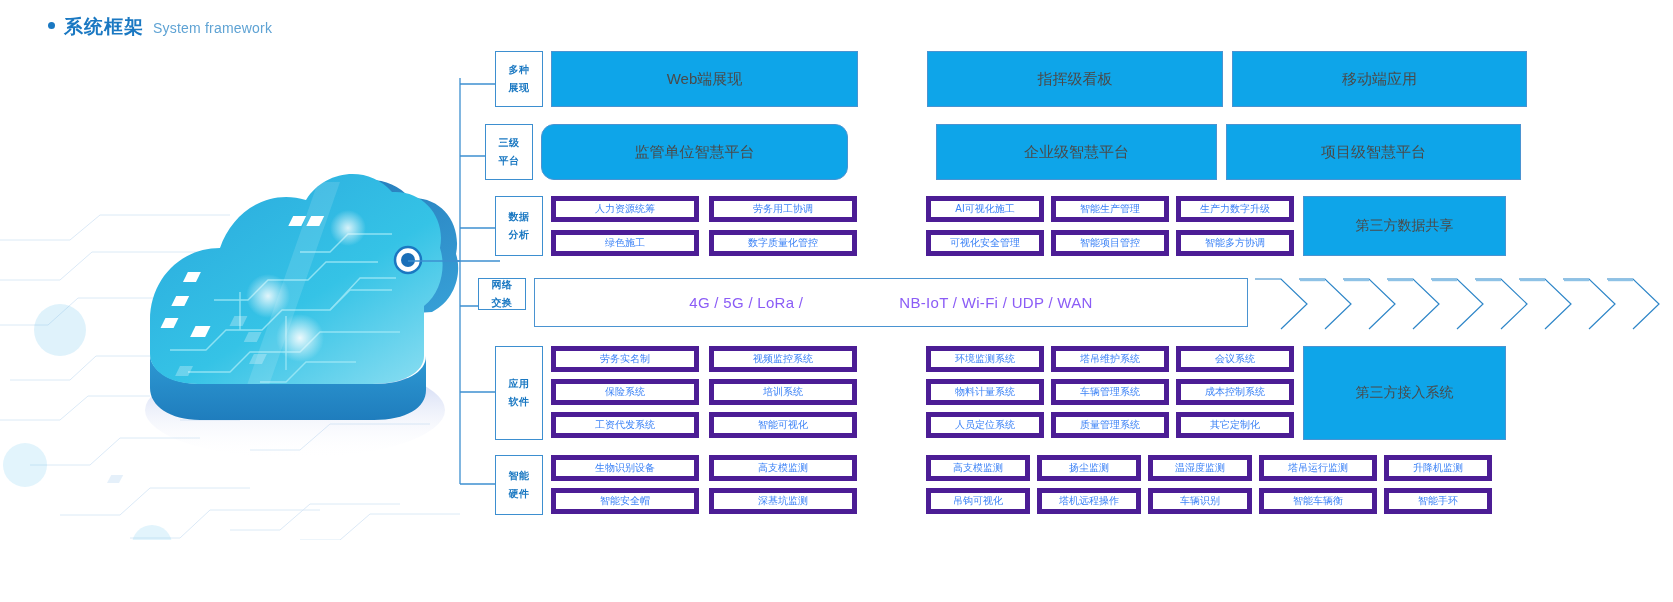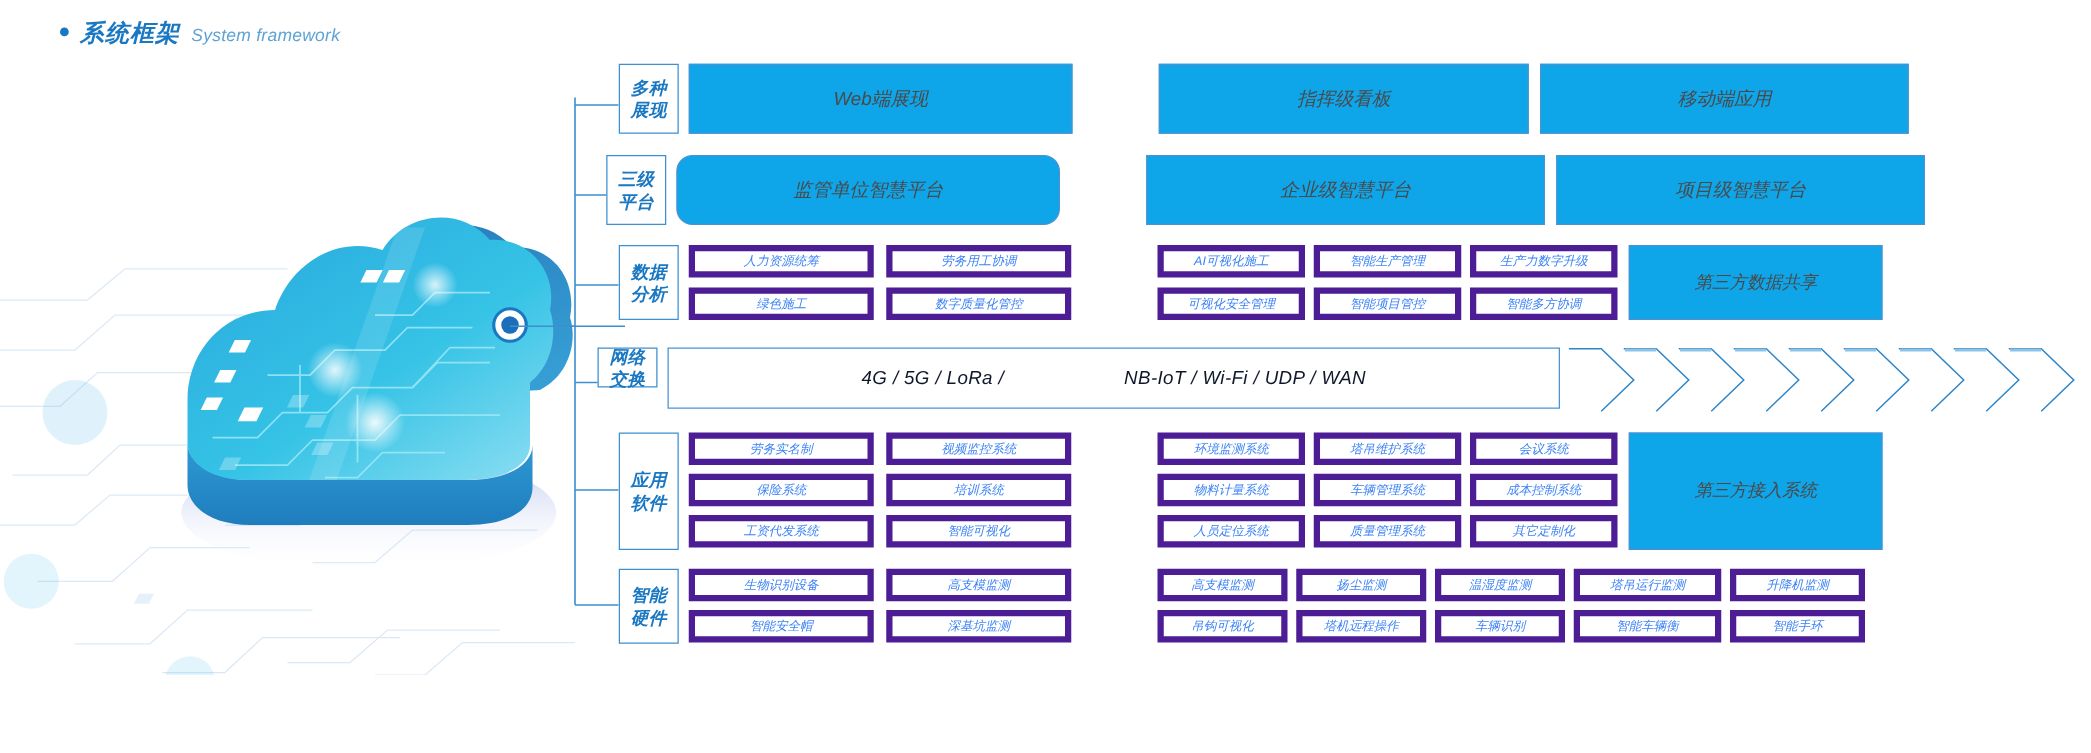--- a/index.html
+++ b/index.html
@@ -7,21 +7,20 @@
     margin: 0; padding: 0;
     width: 1673px; height: 602px;
     background: #ffffff;
     font-family: "Liberation Sans", "DejaVu Sans", sans-serif;
     overflow: hidden;
   }
   #page {
     position: relative;
     width: 1673px; height: 602px;
     background: #ffffff;
-    font-style: italic;
   }
 
   
   .header {
     position: absolute;
     left: 48px; top: 14px;
     display: flex; align-items: baseline; gap: 9px;
   }
   .header .dot {
     width: 7px; height: 7px; border-radius: 50%;
@@ -54,21 +53,21 @@
   
   .rows { position: absolute; left: 0; top: 0; width: 1673px; height: 602px; }
 
   .row { position: absolute; display: flex; align-items: stretch; }
 
   
   .rowlabel {
     width: 48px;
     border: 1px solid #3d8fd0;
     color: #1a78c2;
-    font-size: 14px;
+    font-size: 10px;
     font-weight: bold;
     line-height: 18px;
     display: flex; flex-direction: column;
     align-items: center; justify-content: center;
     letter-spacing: .5px;
     flex: 0 0 48px;
     background: #fff;
   }
 
   .content { display: flex; align-items: stretch; margin-left: 8px; }
@@ -86,37 +85,37 @@
 
   
   #row1 { left: 495px; top: 51px; height: 56px; }
   #row1 .b1 { width: 307px; }
   #row1 .b2 { width: 296px; margin-left: 69px; }
   #row1 .b3 { width: 295px; margin-left: 9px; }
 
   
   #row2 { left: 485px; top: 124px; height: 56px; }
   #row2 .b1 { width: 307px; border-radius: 13px; }
-  #row2 .b2 { width: 319px; margin-left: 69px; }
+  #row2 .b2 { width: 281px; margin-left: 88px; }
   #row2 .b3 { width: 295px; margin-left: 9px; }
 
   
   #row3 { left: 495px; top: 196px; height: 60px; }
   #row3 .cellsL { display: grid; grid-template-columns: 148px 148px; grid-template-rows: 26px 26px; gap: 8px 10px; }
   #row3 .cellsR { display: grid; grid-template-columns: 118px 118px 118px; grid-template-rows: 26px 26px; gap: 8px 7px; margin-left: 69px; }
   #row3 .third { width: 203px; margin-left: 9px; }
 
   
   #row4 { left: 478px; top: 278px; height: 32px; }
   #row4 .netbar {
     width: 714px; height: 49px;
     border: 1px solid #4a93d1;
     display: flex; align-items: center; justify-content: center;
     gap: 96px;
-    font-size: 15px; color: #0f172a;
+    font-size: 15px; color: #8b5cf6;
     letter-spacing: .3px;
   }
   .chevrons { position: absolute; left: 1255px; top: 278px; height: 52px; }
 
   
   #row5 { left: 495px; top: 346px; height: 94px; }
   #row5 .cellsL { display: grid; grid-template-columns: 148px 148px; grid-template-rows: 26px 26px 26px; gap: 7px 10px; }
   #row5 .cellsR { display: grid; grid-template-columns: 118px 118px 118px; grid-template-rows: 26px 26px 26px; gap: 7px 7px; margin-left: 69px; }
   #row5 .third { width: 203px; margin-left: 9px; }
 

